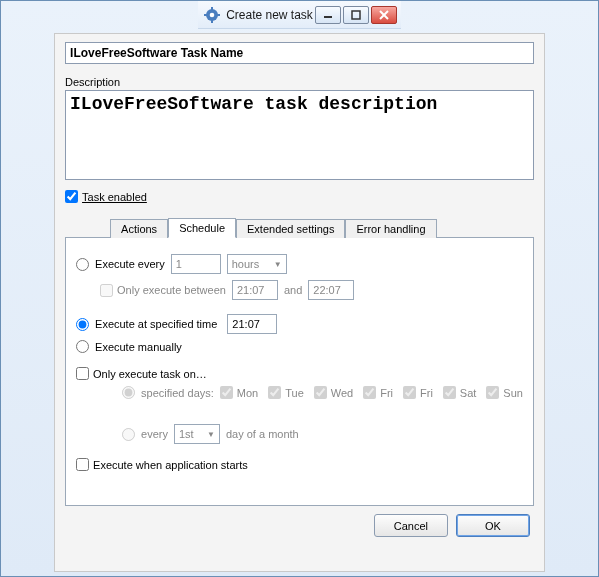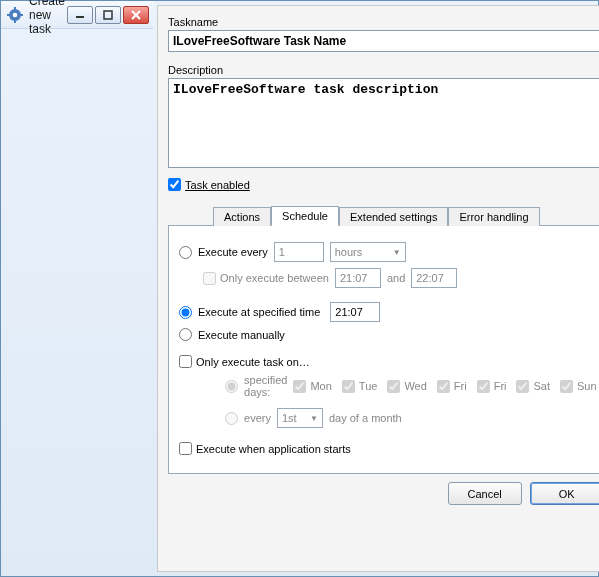--- a/index.html
+++ b/index.html
@@ -11,21 +11,22 @@
     width: 599px;
     height: 577px;
     overflow: hidden;
   }
   .window {
     width: 599px;
     height: 577px;
     border: 1px solid #6a8fb5;
     background: linear-gradient(#eaf2fb, #dfeaf7);
     display: flex;
-    flex-direction: row;
+    flex-direction: column;
+    align-items: center;
   }
   .titlebar {
     height: 28px;
     background: linear-gradient(#f5f9fe, #e3edf9);
     border-bottom: 1px solid #c7d7ea;
     display: flex;
     align-items: center;
     padding: 0 4px 0 6px;
   }
   .titlebar .app-icon {
@@ -68,21 +69,21 @@
     background: #fff;
     font-size: 12px;
     padding: 3px 4px;
     font-family: inherit;
     font-weight: bold;
   }
   textarea.field {
     height: 90px;
     resize: none;
     font-family: "Courier New", monospace;
-    font-size: 13px;
+    font-size: 18px;
   }
   .chk { display:flex; align-items:center; gap:4px; margin-top:10px;text-decoration:underline; }
   .chk input { margin:0; }
   .smallchk { display:inline-flex; align-items:center; gap:4px; }
   .smallchk input { margin:0; }
   .tabs {
     margin-top: 14px;
     display:flex;
     align-items:flex-end;
     padding-left:45px;
@@ -99,37 +100,37 @@
   }
   .tab.active {
     background:#fff;
     font-weight:normal;
     z-index:2;
     border-bottom:1px solid #fff;
   }
   .tabpanel {
     border:1px solid #9aa8b8;
     background:#fff;
-    padding:10px 10px 12px 10px;
+    padding:10px 10px 28px 10px;
     flex:0 0 auto;
   }
   .row { display:flex; align-items:center; gap:6px; margin:6px 0; }
   .indent { margin-left: 24px; }
   .indent2 { margin-left: 46px; }
   input[type=radio]{margin:0;}
   .numbox, .combobox, .timebox {
     border:1px solid #9aa8b8;
     background:#fff;
     padding:2px 4px;
     font-size:11px;
     height:20px;
     display:inline-flex;align-items:center;
   }
   .numbox { width:50px; color:#888; }
-  .combobox { width:76px; color:#888; justify-content:space-between; }
+  .combobox { width:60px; color:#888; justify-content:space-between; }
   .combobox .arrow{ font-size:8px;color:#888; }
   .timebox { width:46px; color:#555;}
   .timebox.active { color:#000; width:50px;}
   .disabled { color:#888; }
   .daylist { display:flex; gap:10px; align-items:center; }
   .footer {
     display:flex; justify-content:flex-end; gap:8px;
     padding: 8px 4px 2px 0;
   }
   .btn {
@@ -177,21 +178,20 @@
     </div>
     <div class="winbtn close">
       <svg width="10" height="10">
           <line x1="1" y1="1" x2="9" y2="9" stroke="#fff" stroke-width="2"></line>
           <line x1="9" y1="1" x2="1" y2="9" stroke="#fff" stroke-width="2"></line>
         </svg>
     </div>
   </div>
 
   <div class="client">
-    <div class="lbl">Taskname</div>
     <input type="text" class="field" value="ILoveFreeSoftware Task Name" style="">
 
     <div class="lbl" style="margin-top:12px">Description</div>
     <textarea class="field" style="">ILoveFreeSoftware task description</textarea>
 
     <label class="chk">
       <input type="checkbox" checked="" style="">
       <span>Task enabled</span>
     </label>
 
@@ -270,21 +270,21 @@
               <input type="checkbox" checked="" disabled="" style="">
               <span>Sat</span>
             </label>
           <label class="smallchk">
               <input type="checkbox" checked="" disabled="" style="">
               <span>Sun</span>
             </label>
         </span>
       </div>
 
-      <div class="row indent2 disabled" style="margin-top:10px">
+      <div class="row indent2 disabled" style="margin-top:25px">
         <input type="radio" name="ondays" disabled="" style="">
         <span>every</span>
         <span class="combobox disabled" style="width:46px">
           <span>1st</span>
           <span class="arrow">▼</span>
         </span>
         <span>day of a month</span>
       </div>
 
       <div class="row" style="margin-top:14px">

